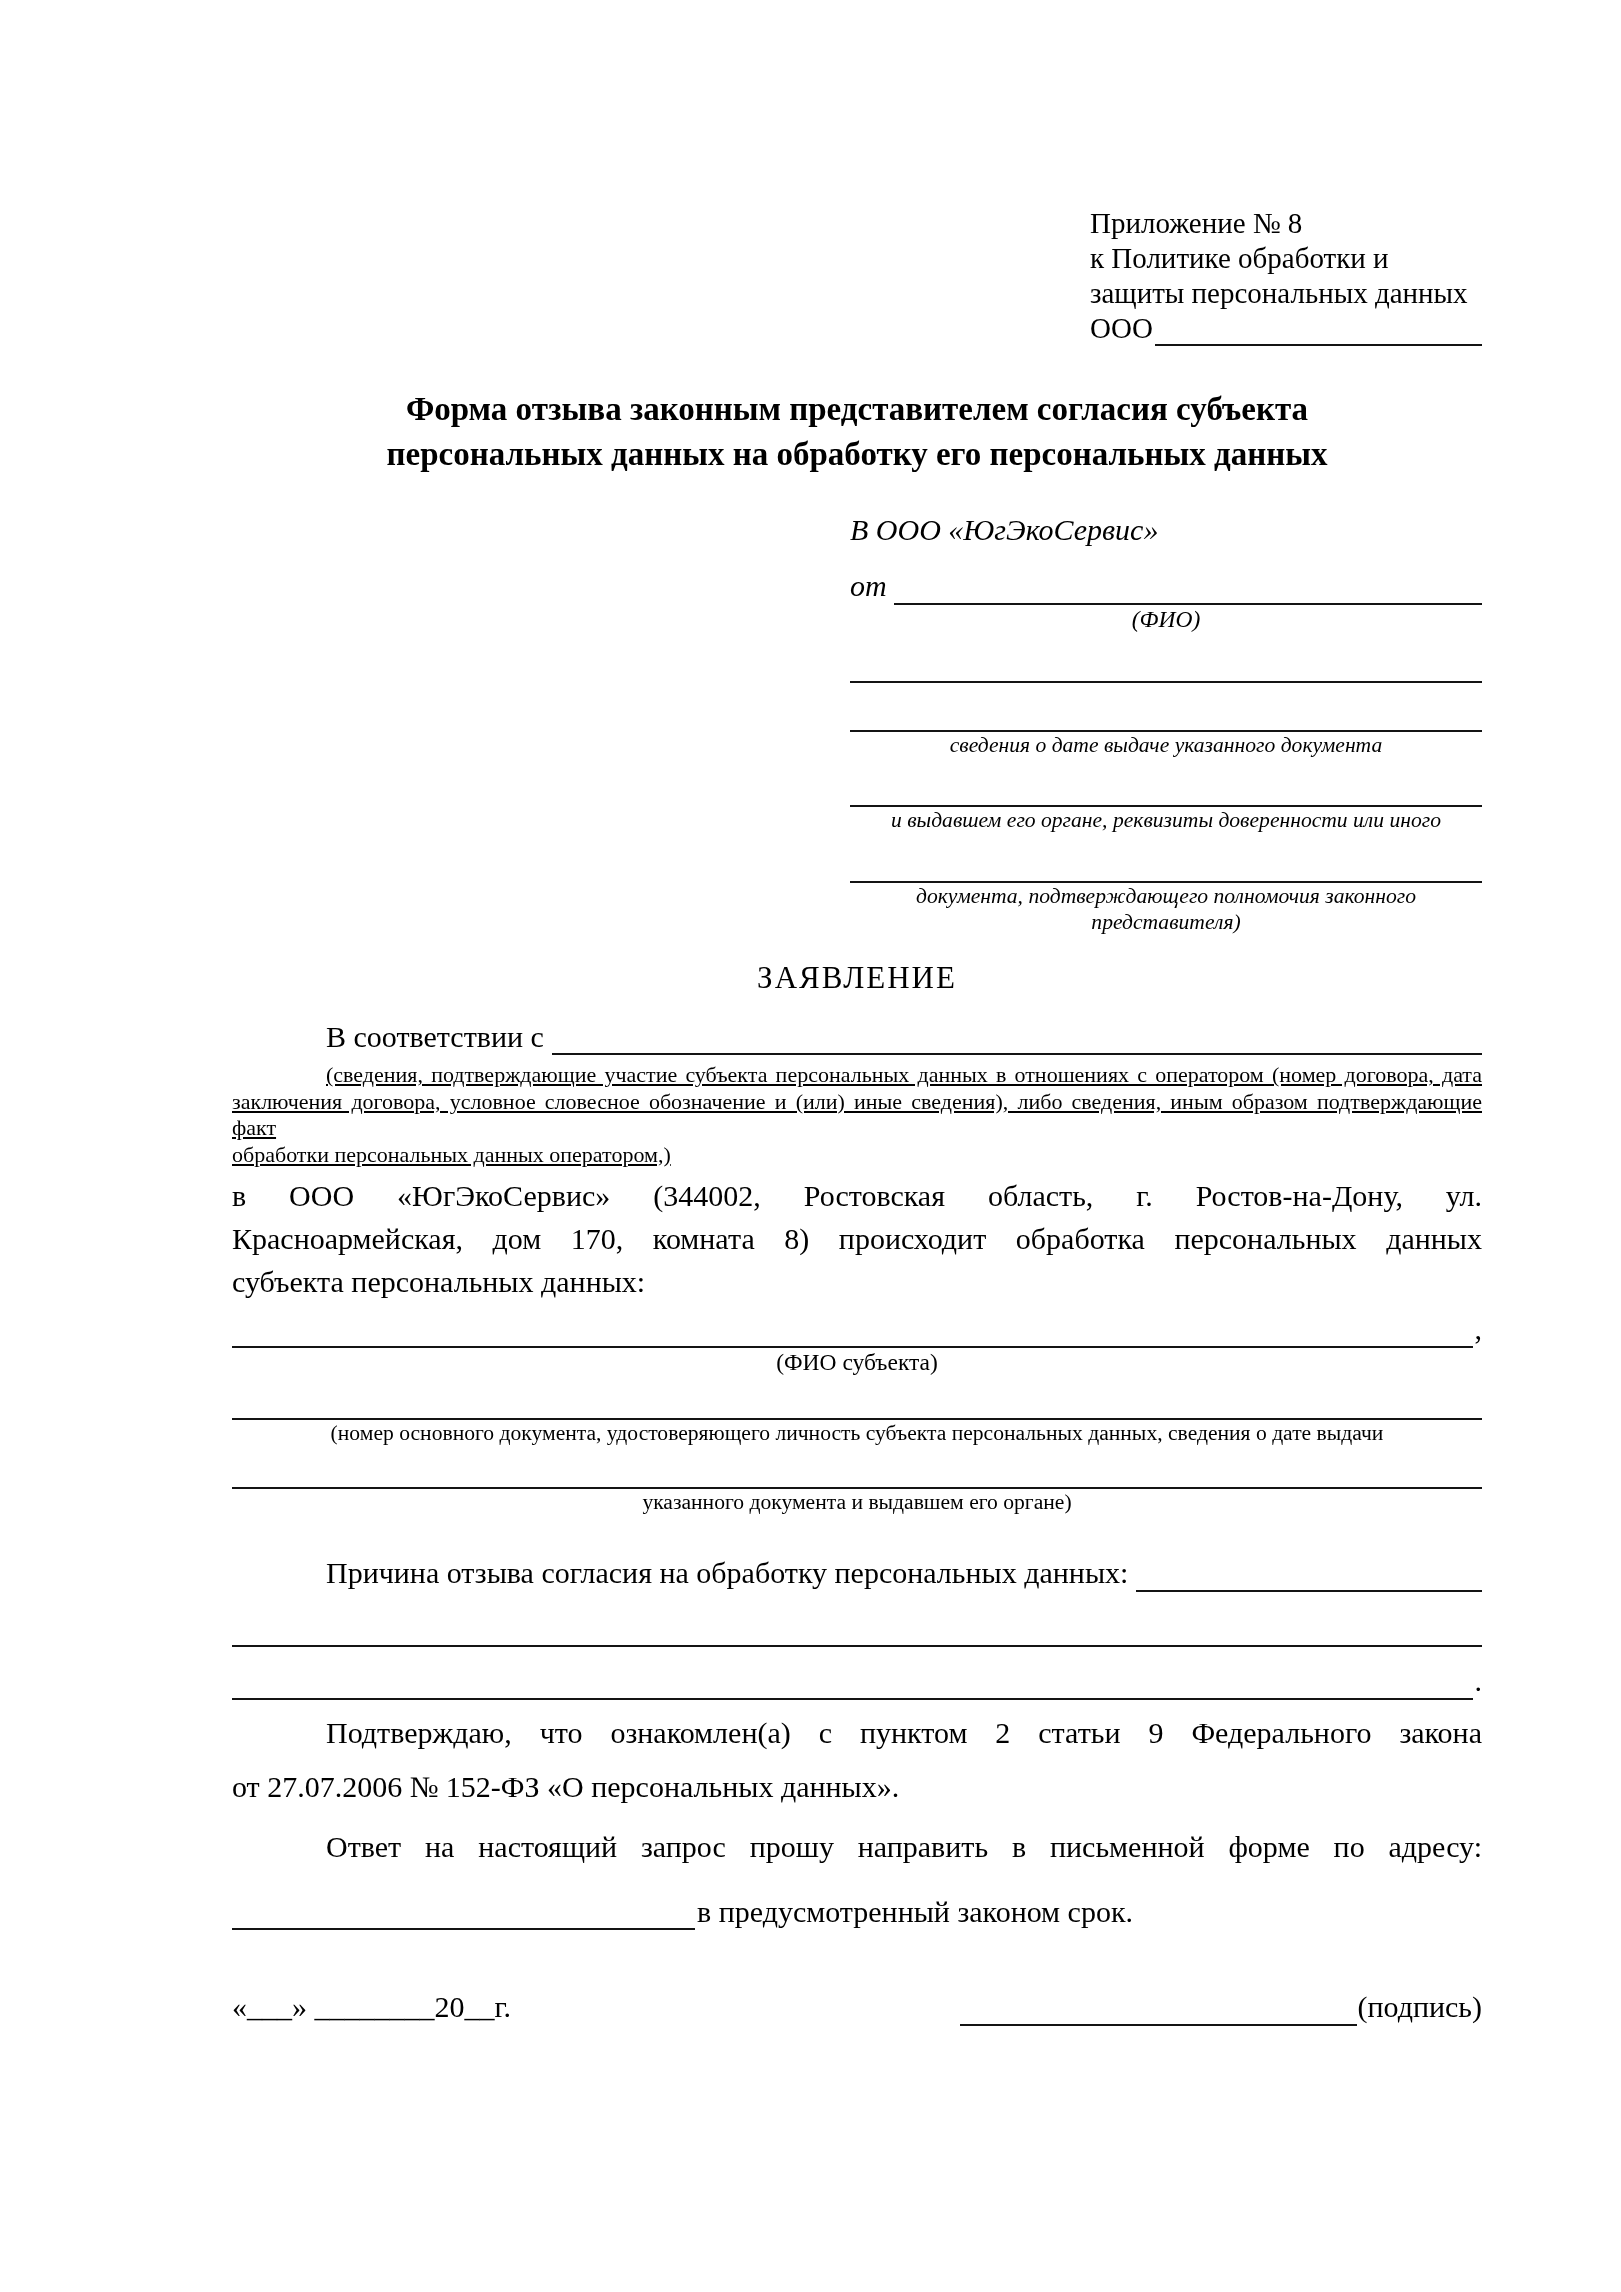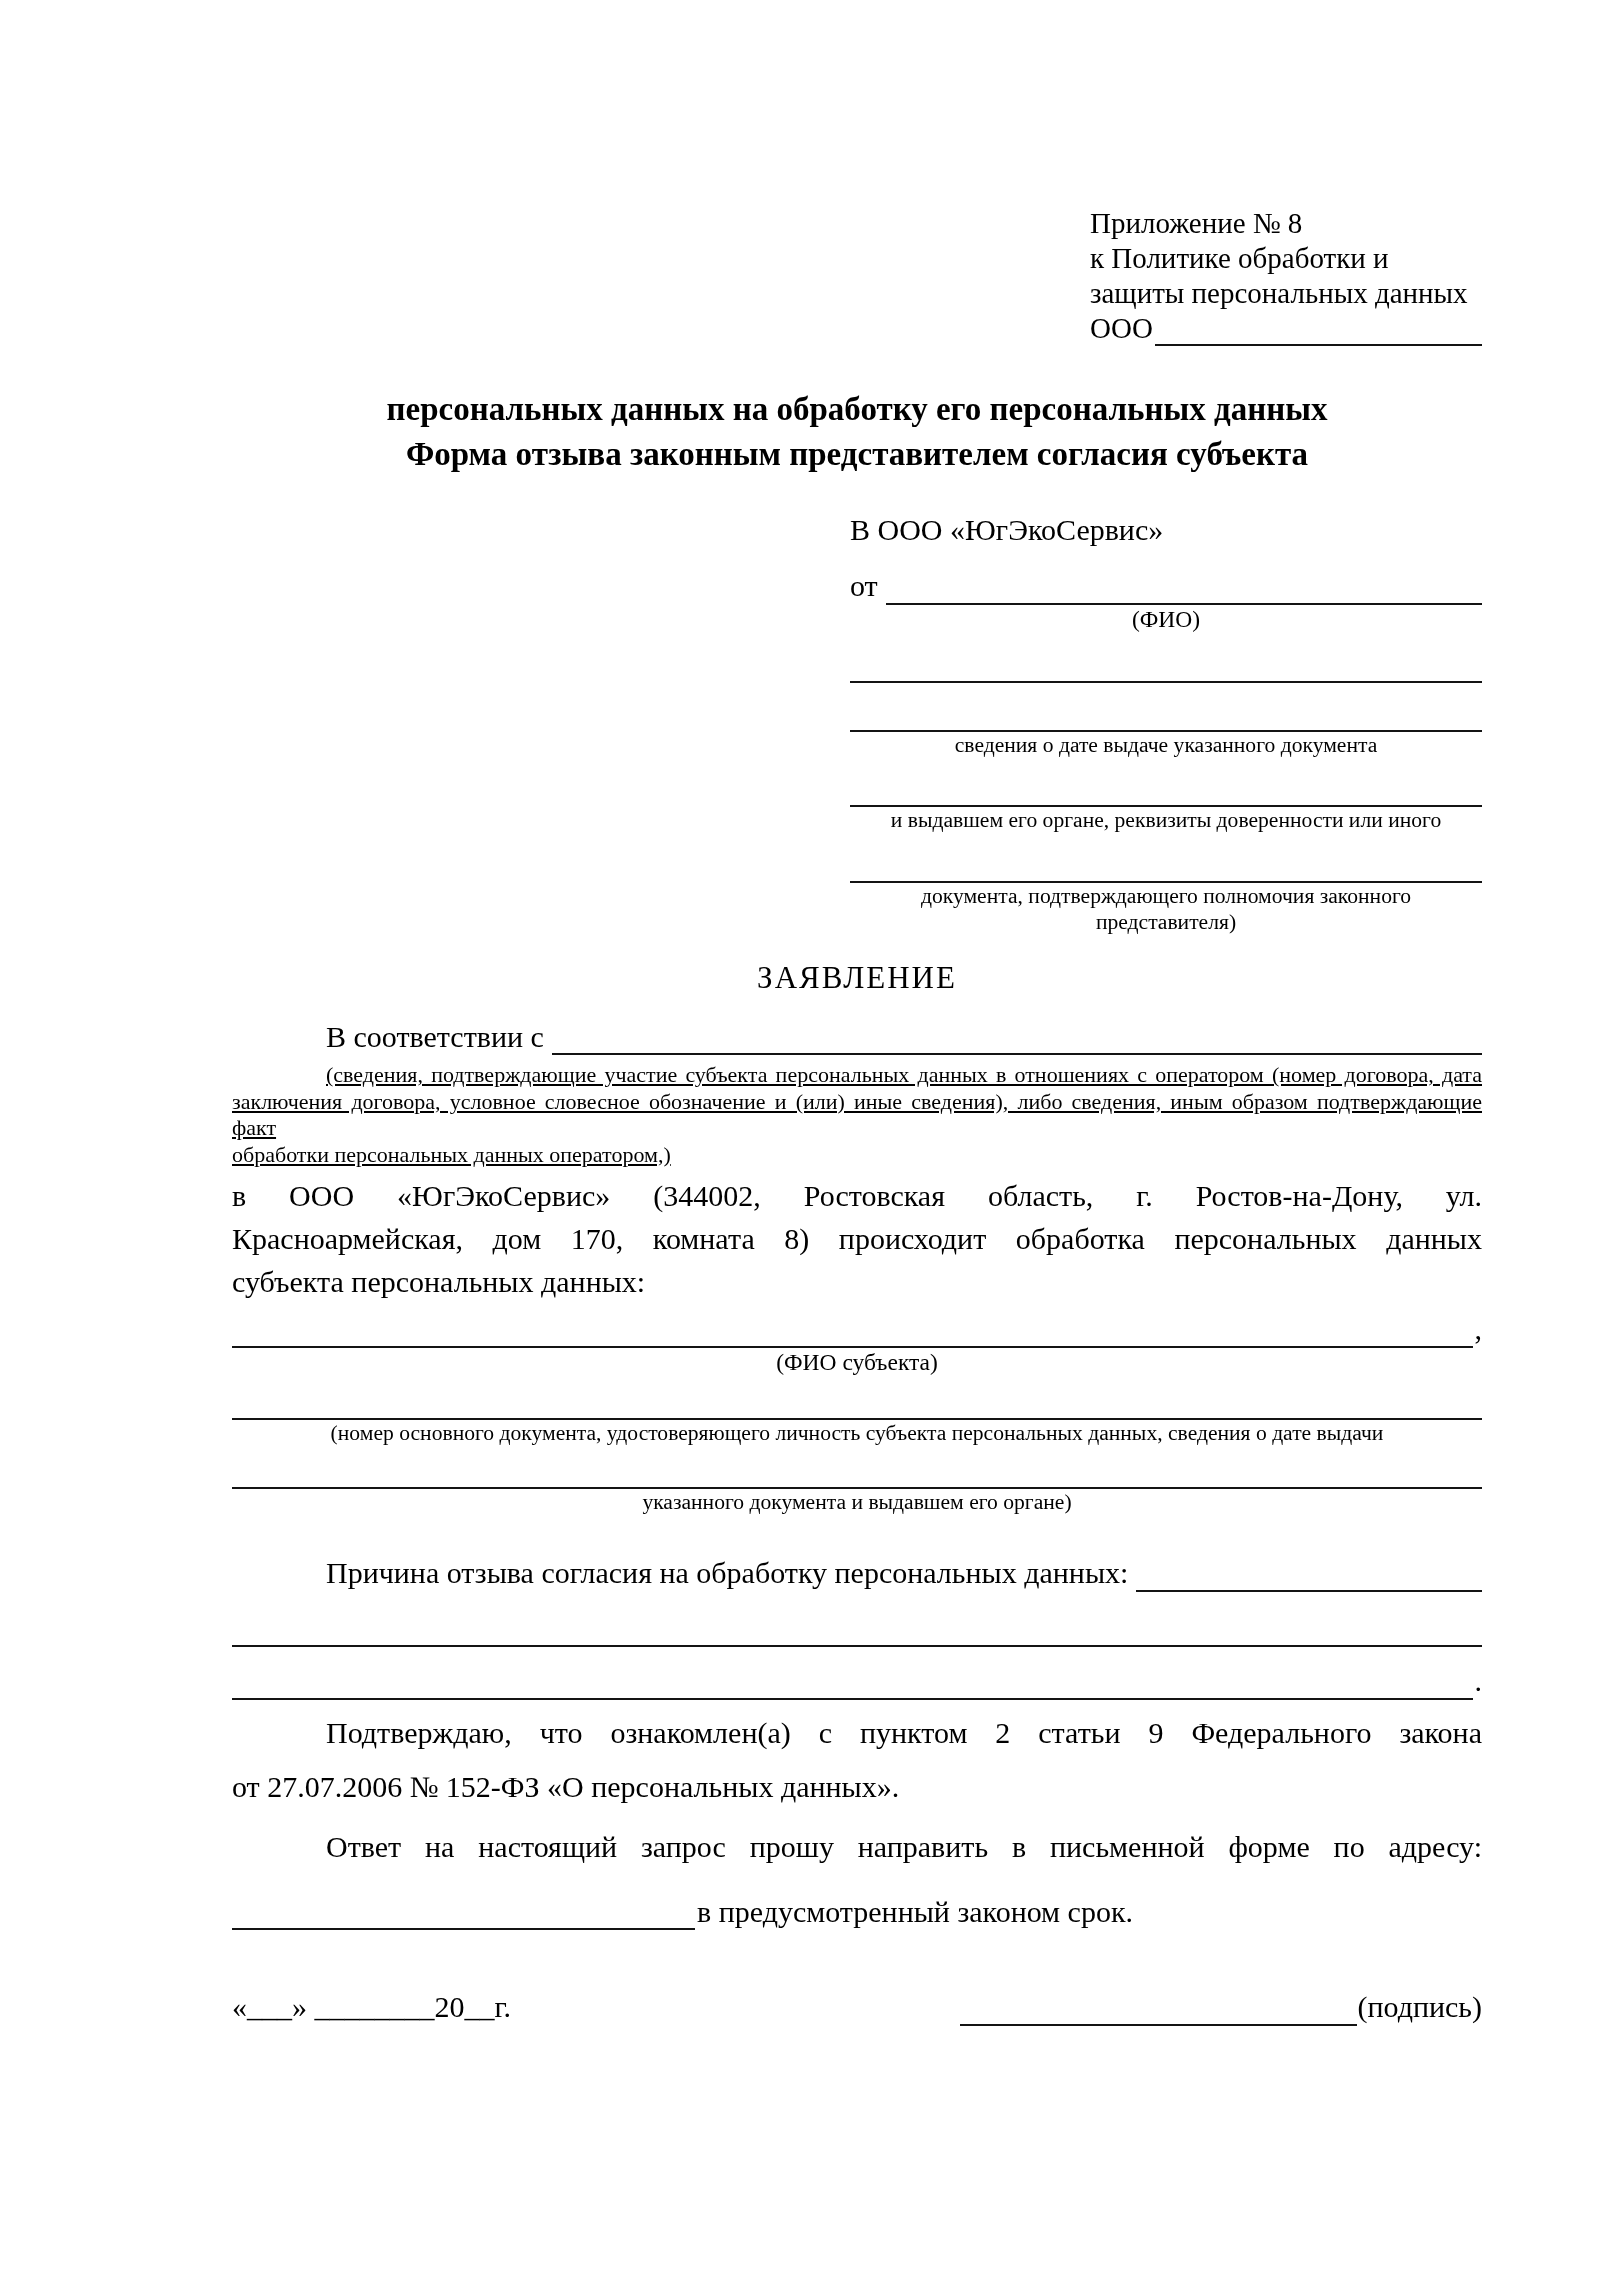--- a/index.html
+++ b/index.html
@@ -20,21 +20,21 @@
 
   
   .hdr { margin-left: 858px; font-size: 29px; line-height: 35px; }
   .hdr .row .fill { margin-left: 2px; }
 
   
   .title { margin-top: 41px; font-size: 33px; font-weight: bold;
            line-height: 45px; text-align: center; }
 
   
-  .right-col { margin-left: 618px; margin-top: 35px; }
+  .right-col { margin-left: 618px; margin-top: 35px; font-style: italic; }
   .from-row { margin-top: 19.6px; }
   .from-row .fill { margin-left: 7.8px; }
   .cap   { font-size: 21.6px; line-height: 26.5px; text-align: center; }
   .cap24 { font-size: 23.5px; line-height: 29px; text-align: center; }
   .rline { border-bottom: 2px solid #141414; height: 47px; }
 
   
   .zay { margin-top: 23.5px; text-align: center; font-size: 31px; letter-spacing: 2px; }
   .accord { margin-top: 21.6px; margin-left: 94px; }
   .accord .fill { margin-left: 7.8px; }
@@ -76,22 +76,22 @@
     <div>Приложение № 8</div>
     <div>к Политике обработки и</div>
     <div>защиты персональных данных</div>
     <div class="row">
       <span>ООО</span>
       <span class="fill"></span>
     </div>
   </div>
 
   <div class="title">
+    <div>Форма отзыва законным представителем согласия субъекта</div>
     <div>персональных данных на обработку его персональных данных</div>
-    <div>Форма отзыва законным представителем согласия субъекта</div>
   </div>
 
   <div class="right-col">
     <div>В ООО «ЮгЭкоСервис»</div>
     <div class="row from-row">
       <span>от</span>
       <span class="fill"></span>
     </div>
     <div class="cap24">(ФИО)</div>
 

